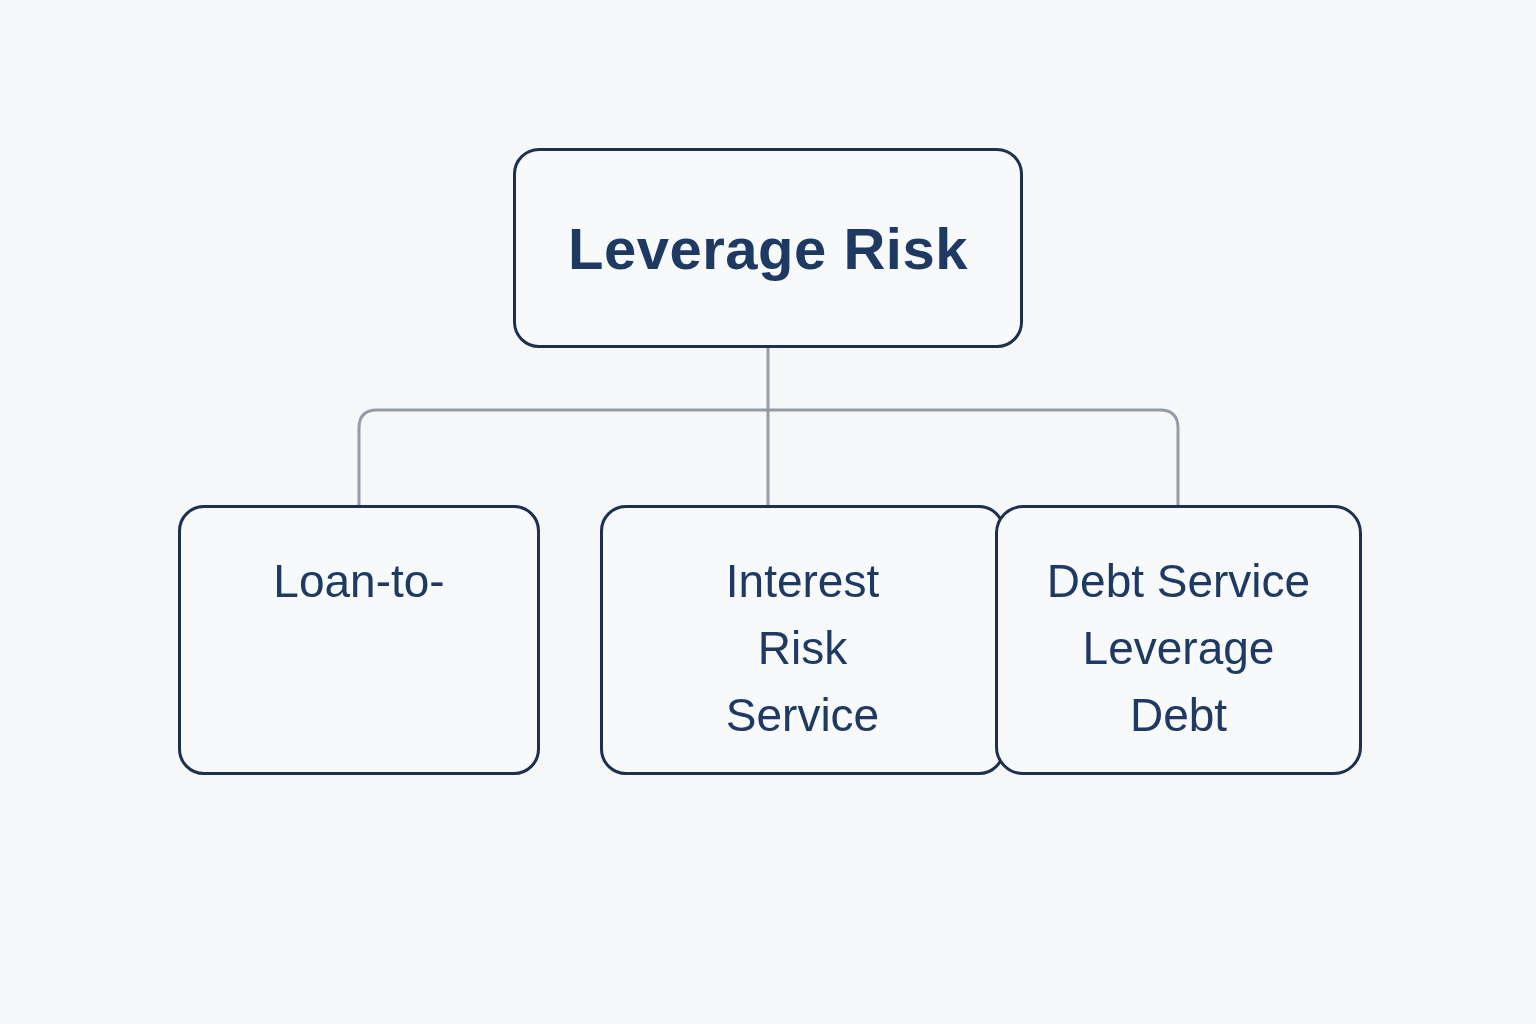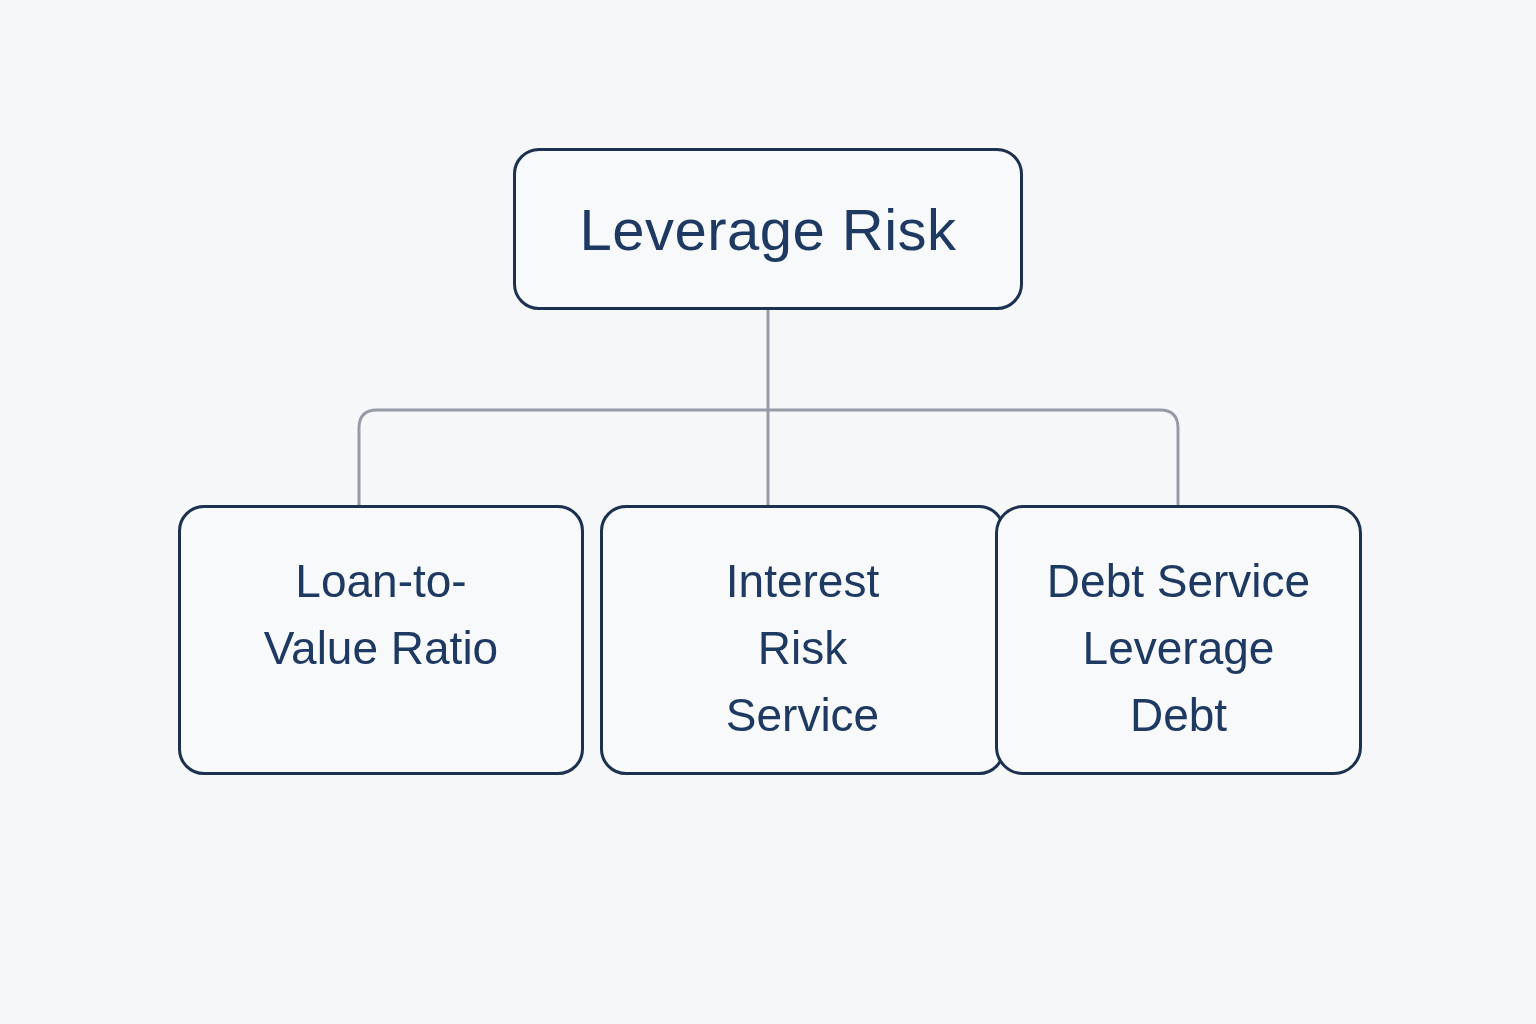--- a/index.html
+++ b/index.html
@@ -35,61 +35,60 @@
     background: #f8f9fb;
     border: 3px solid #1c3050;
     border-radius: 26px;
     color: #1e3a63;
     text-align: center;
   }
   .node-root {
     left: 513px;
     top: 148px;
     width: 510px;
-    height: 162px;
+    height: 200px;
     display: flex;
     align-items: center;
     justify-content: center;
     font-size: 58px;
-    font-weight: normal;
+    font-weight: bold;
     letter-spacing: 0.5px;
   }
   .node-child {
     top: 505px;
     height: 270px;
     padding-top: 40px;
     font-size: 46px;
     line-height: 67px;
     font-weight: 400;
   }
   .node-child .line {
     display: block;
     white-space: nowrap;
   }
-  .node-child-1 { left: 178px;  width: 406px; }
+  .node-child-1 { left: 178px;  width: 362px; }
   .node-child-2 { left: 600px;  width: 405px; }
   .node-child-3 { left: 995px;  width: 367px; border-radius: 28px; }
 </style>
 </head>
 <body>
 
 <div class="canvas">
 
   <svg class="connectors" viewBox="0 0 1536 1024" xmlns="http://www.w3.org/2000/svg" aria-hidden="true">
     <line x1="768" y1="310" x2="768" y2="506"></line>
     <path d="M 359 506 L 359 428 Q 359 410 377 410 L 1160 410 Q 1178 410 1178 428 L 1178 506"></path>
   </svg>
 
   <div class="node node-root">
     <span>Leverage Risk</span>
   </div>
 
   <div class="node node-child node-child-1">
     <span class="line">Loan-to-</span>
-    <span class="line">Value Ratio</span>
   </div>
 
   <div class="node node-child node-child-2">
     <span class="line">Interest</span>
     <span class="line">Risk</span>
     <span class="line">Service</span>
   </div>
 
   <div class="node node-child node-child-3">
     <span class="line">Debt Service</span>

